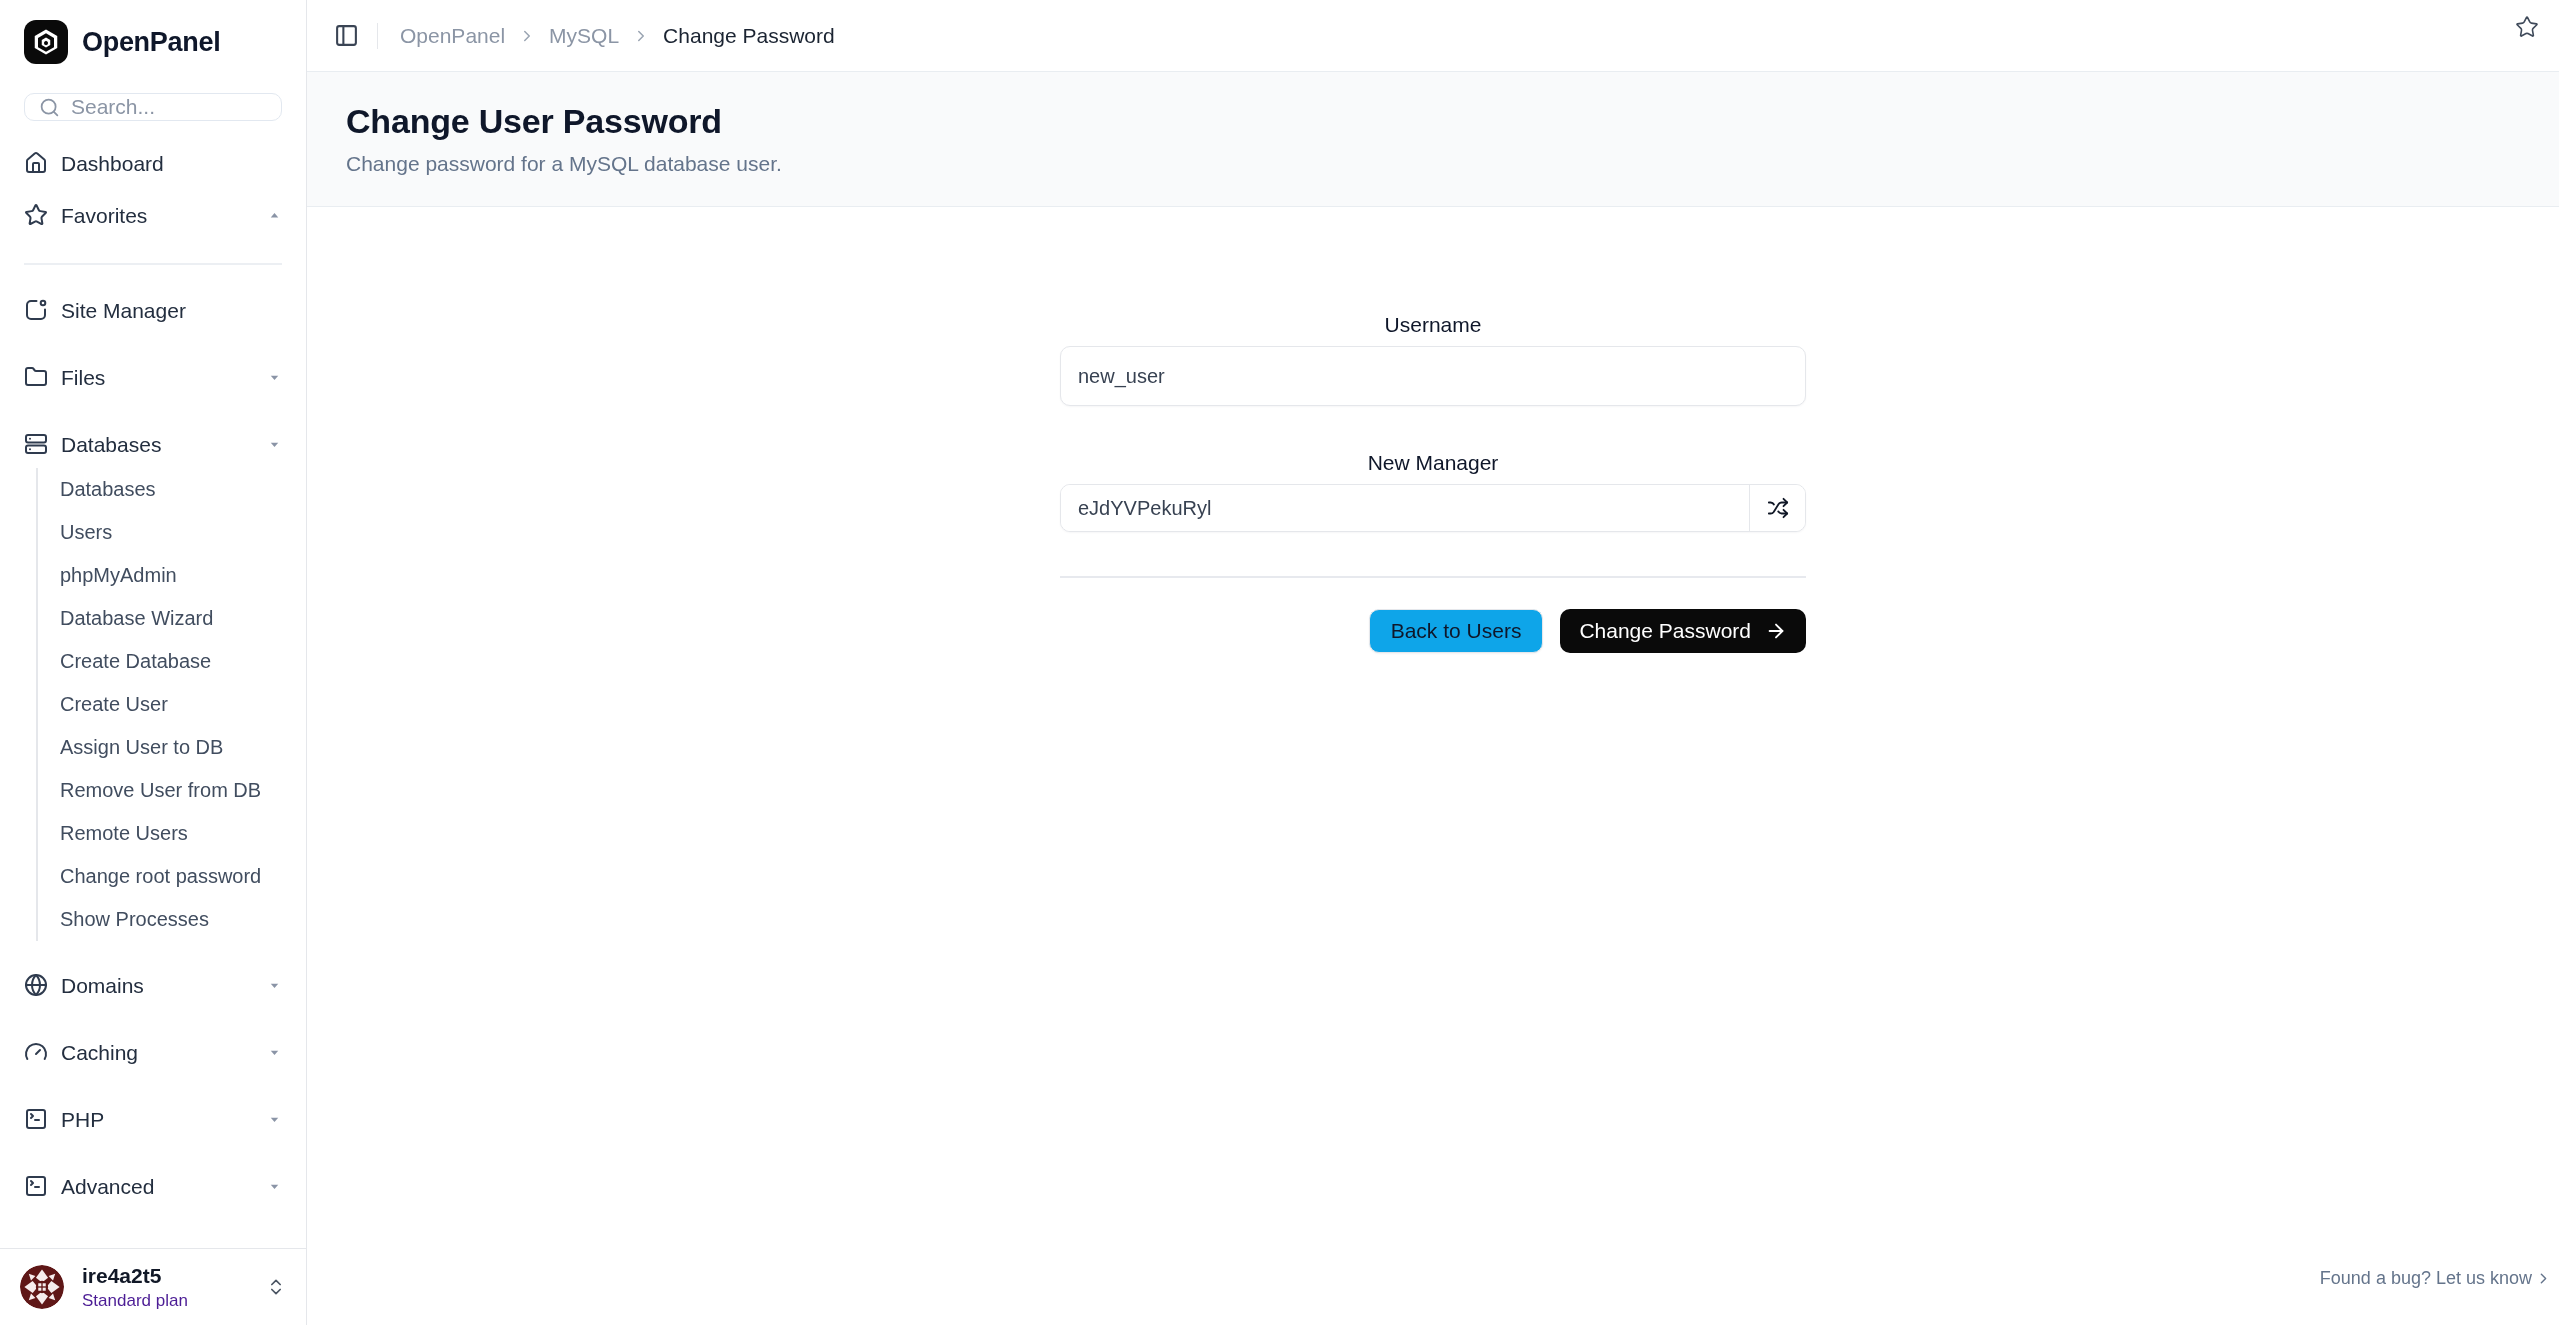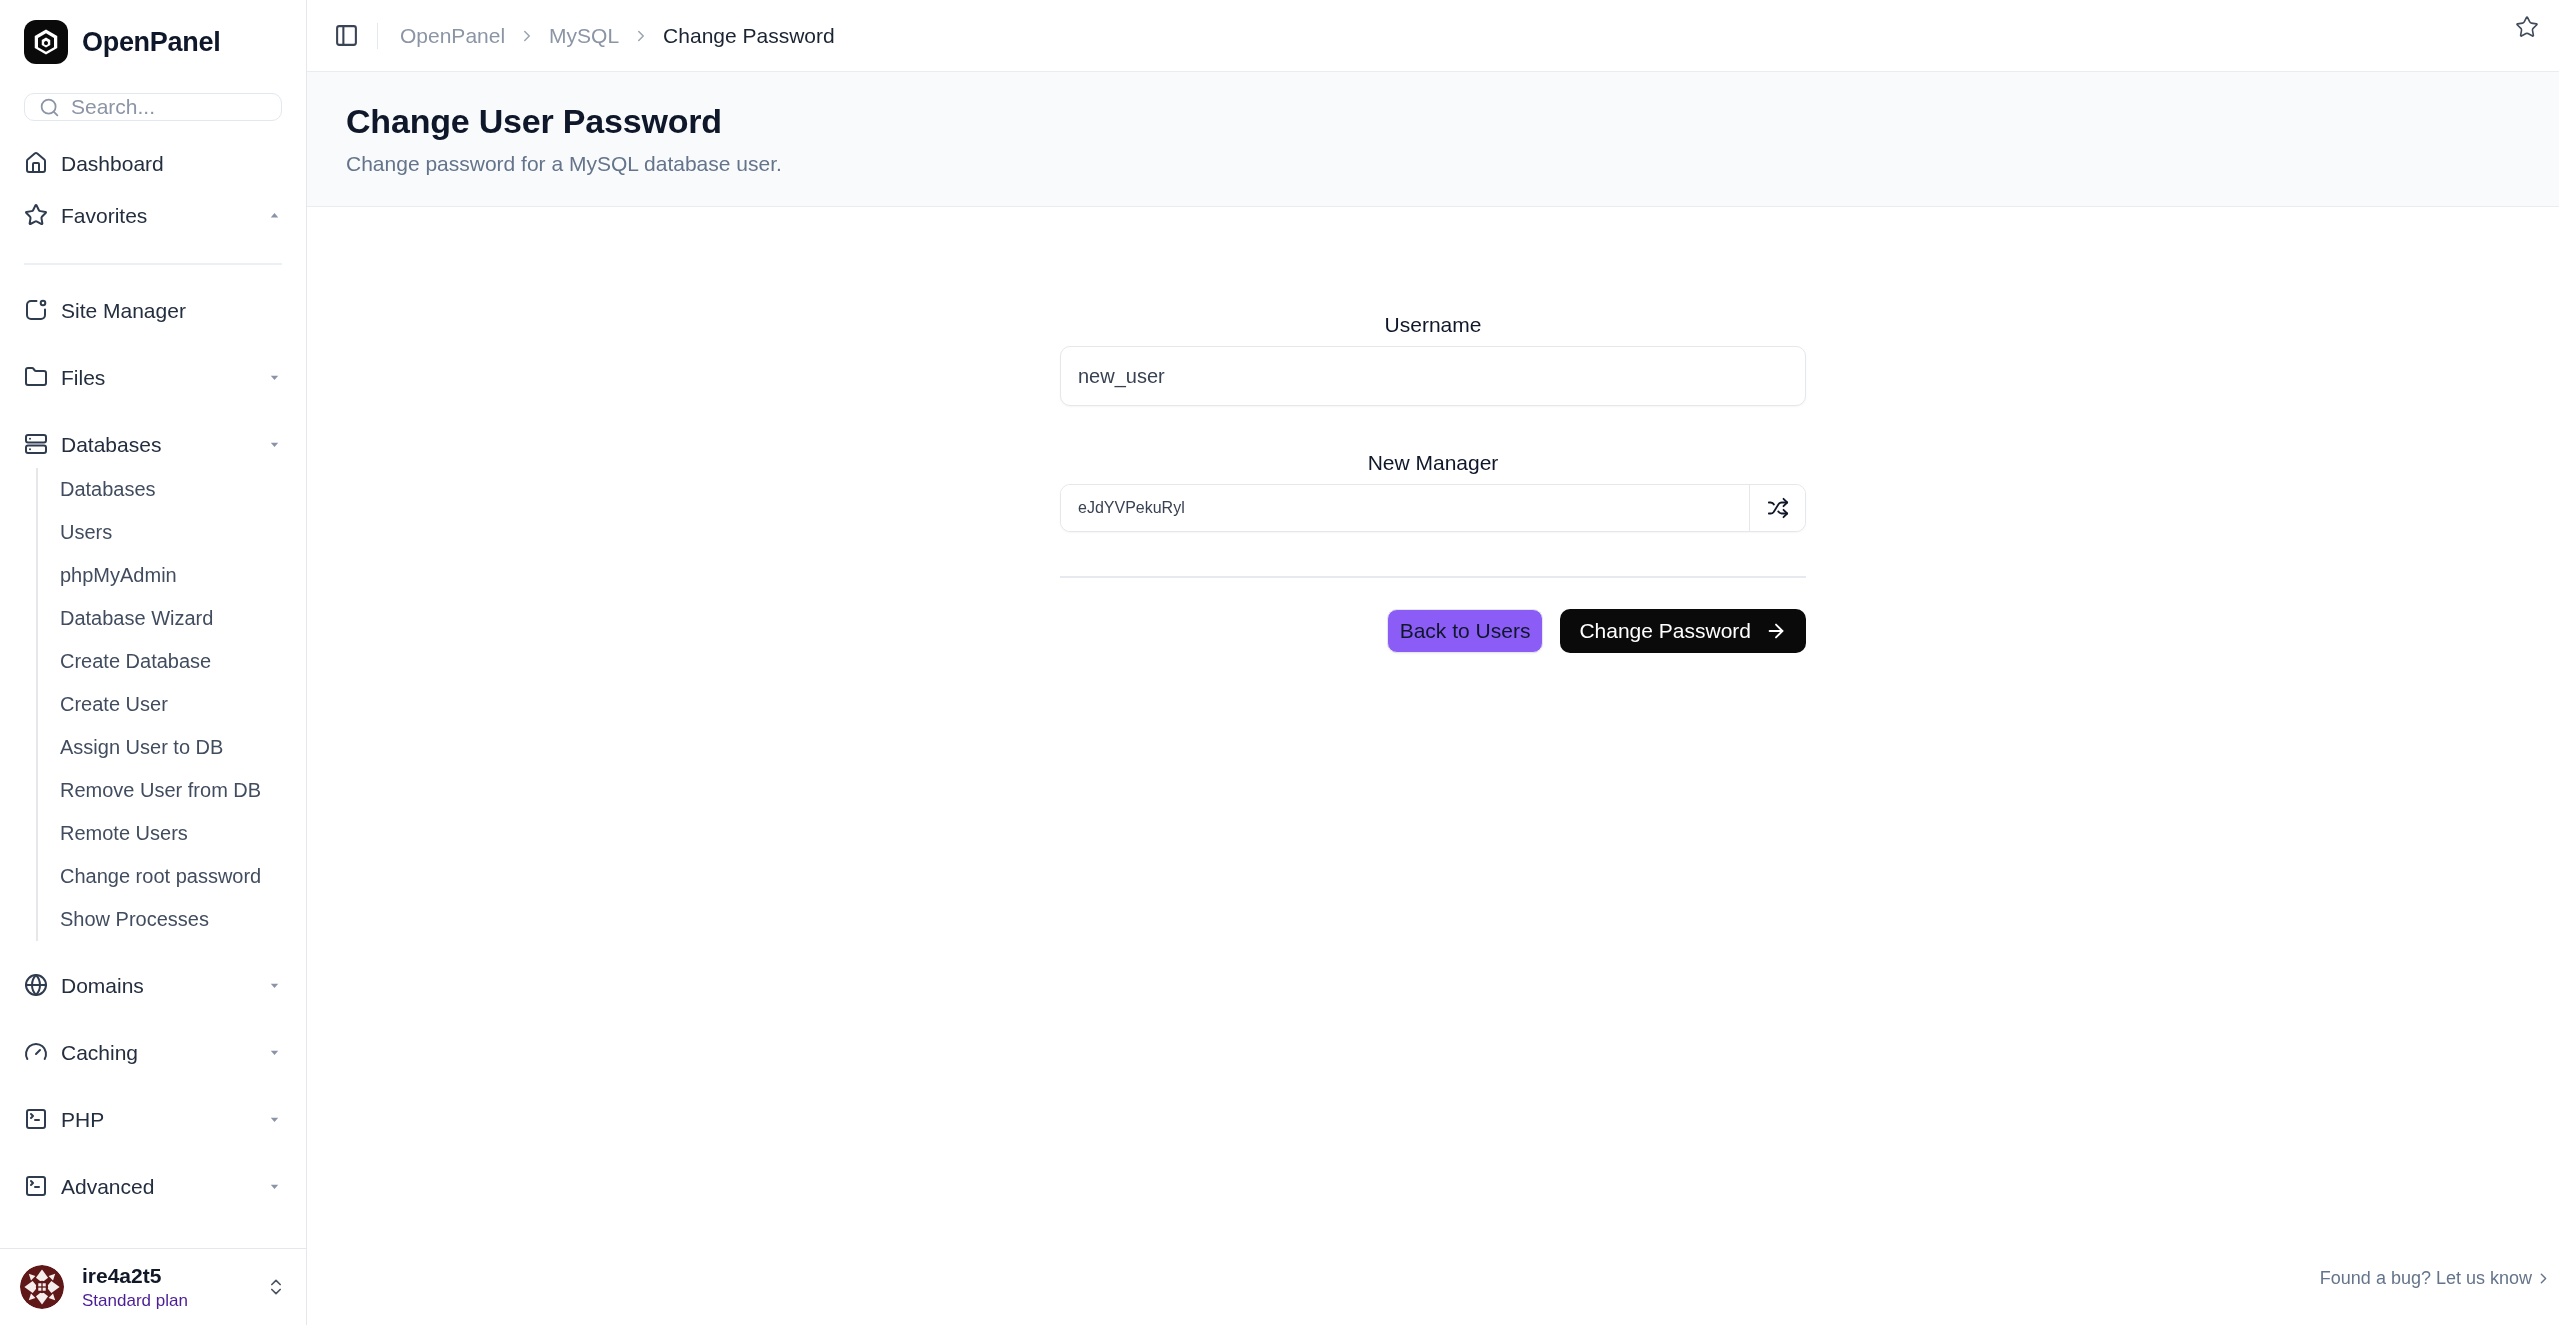--- a/index.html
+++ b/index.html
@@ -112,36 +112,36 @@
     box-shadow: 0 1px 2px rgba(16,24,40,.04); background: #fff;
   }
   .field-2 { margin-top: 44px; }
   .input-group {
     display: flex; height: 48px;
     border: 1px solid #e5e7eb; border-radius: 10px;
     box-shadow: 0 1px 2px rgba(16,24,40,.04); background: #fff; overflow: hidden;
   }
   .input-group input {
     flex: 1; border: none; outline: none; padding: 0 17px;
-    font-size: 16px; color: #384252; font-family: "Liberation Sans", sans-serif;
+    font-size: 20px; color: #384252; font-family: "Liberation Sans", sans-serif;
   }
   .gen-btn {
     width: 56px; border: none; border-left: 1px solid #e5e7eb;
     background: #fff; cursor: pointer; color: #111827;
     display: flex; align-items: center; justify-content: center;
   }
   .form-divider { margin-top: 44px; height: 2px; background: #e7e9ee; border: none; }
   .btn-row { margin-top: 31px; display: flex; justify-content: flex-end; gap: 17px; }
   .btn {
     height: 44px; border-radius: 10px; font-size: 21px;
     font-family: "Liberation Sans", sans-serif; cursor: pointer;
     display: inline-flex; align-items: center;
   }
   .btn-outline {
-    padding: 0 12px; background: #8b5cf6; color: #0f172a;
+    padding: 0 21px; background: #0ea5e9; color: #0f172a;
     border: 1px solid #e5e7eb; box-shadow: 0 1px 2px rgba(16,24,40,.05);
   }
   .btn-dark {
     padding: 0 19px; background: #0a0a0a; color: #fff;
     border: none; gap: 14px; font-weight: 500;
   }
   .bug-link {
     position: absolute; right: 7px; bottom: 36px;
     display: flex; align-items: center; gap: 3px;
     font-size: 18px; color: #64748b; cursor: pointer; background: none; border: none;

